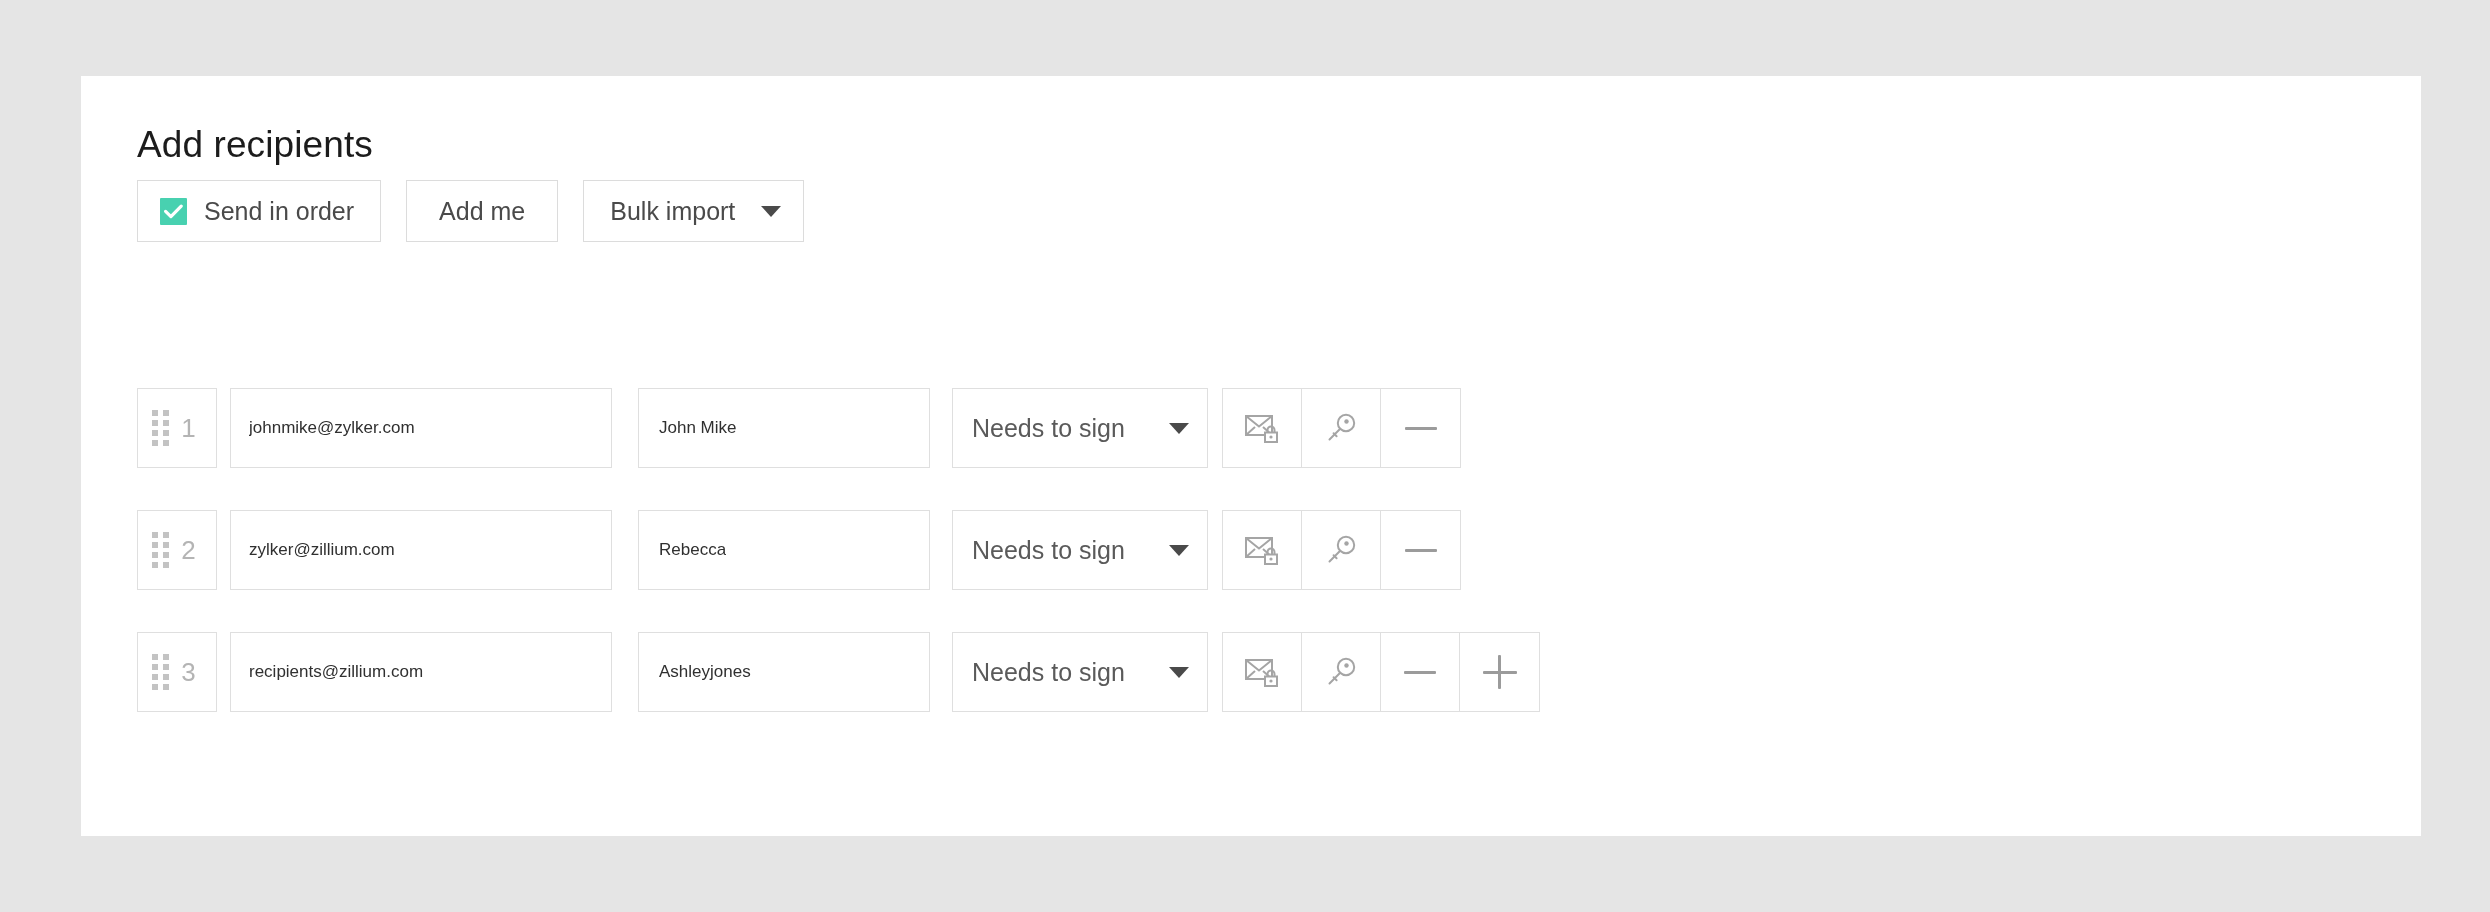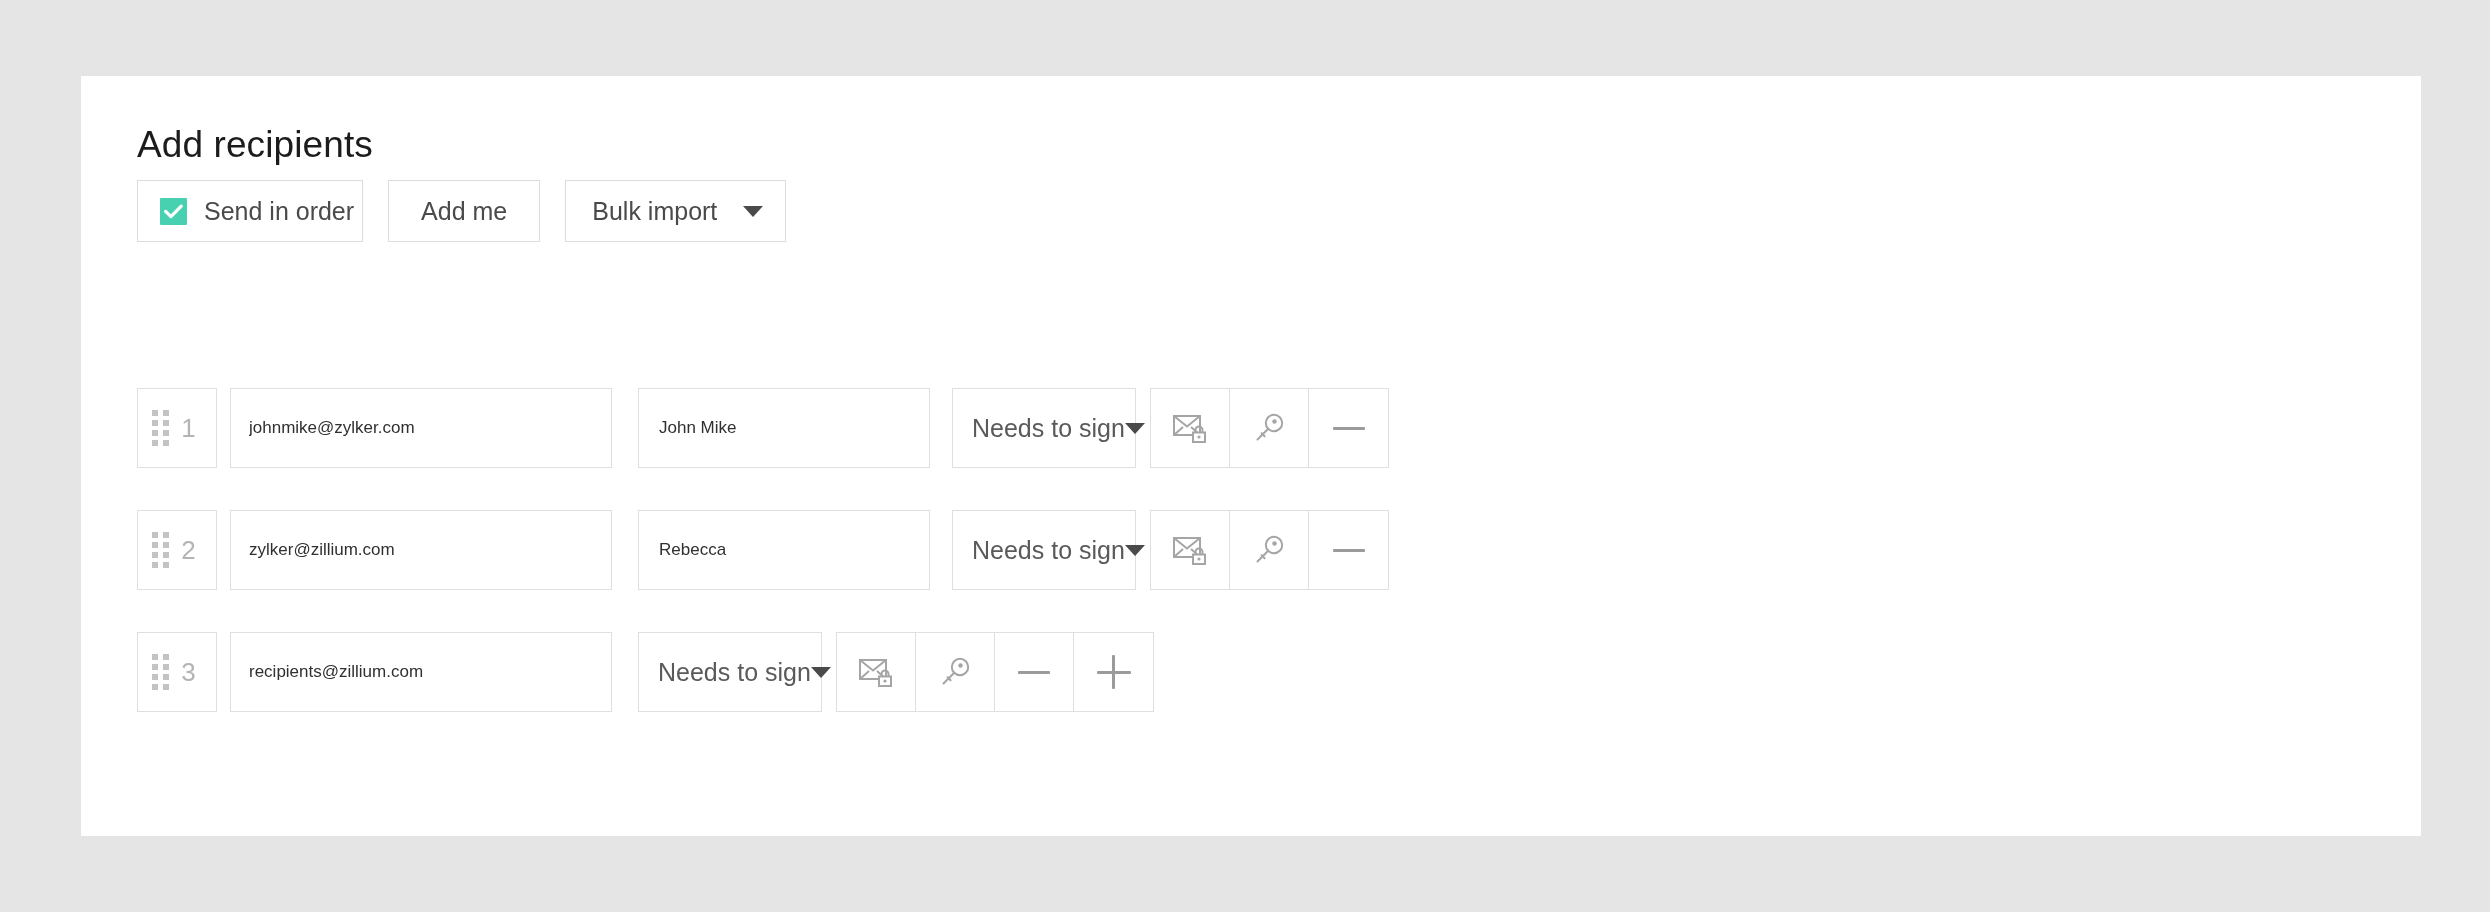--- a/index.html
+++ b/index.html
@@ -53,21 +53,21 @@
     align-items: center;
     font-family: "Liberation Sans", sans-serif;
     font-size: 25px;
     color: #4a4a4a;
     cursor: pointer;
     padding: 0 22px;
     white-space: nowrap;
   }
   #send-in-order-button {
     padding-left: 22px;
-    padding-right: 8px;
+    padding-right: 26px;
     margin-right: 25px;
   }
   #add-me-button {
     padding: 8px 32px;
     margin-right: 25px;
   }
   #bulk-import-button {
     padding: 0 22px 0 26px;
     justify-content: flex-end;
   }
@@ -159,21 +159,21 @@
     margin-right: 22px;
   }
   .field-text {
     font-size: 17px;
     color: #303030;
     white-space: nowrap;
     overflow: hidden;
   }
 
   .role-cell {
-    width: 184px;
+    width: 256px;
     padding-left: 19px;
     padding-right: 18px;
     justify-content: space-between;
     cursor: pointer;
     margin-right: 14px;
   }
   .role-text {
     font-size: 25px;
     color: #5a5a5a;
     white-space: nowrap;
@@ -370,20 +370,23 @@
           <i></i>
           <i></i>
           <i></i>
           <i></i>
       </span>
       <span class="row-index">3</span>
     </div>
     <div class="cell email-cell">
       <span class="field-text">recipients@zillium.com</span>
     </div>
+    <div class="cell name-cell">
+      <span class="field-text">Ashleyjones</span>
+    </div>
     <div class="cell role-cell">
       <span class="role-text">Needs to sign</span>
       <span class="role-caret"></span>
     </div>
     <div class="actions">
       <div class="act">
         <svg width="36" height="32" viewBox="0 0 36 32" aria-hidden="true">
           <rect x="2" y="4" width="26" height="19" fill="none" stroke="#a5a5a5" stroke-width="2"></rect>
           <path d="M2 4 L15 14.5 L28 4" fill="none" stroke="#a5a5a5" stroke-width="2"></path>
           <path d="M2 23 L11 15" fill="none" stroke="#a5a5a5" stroke-width="2"></path>

